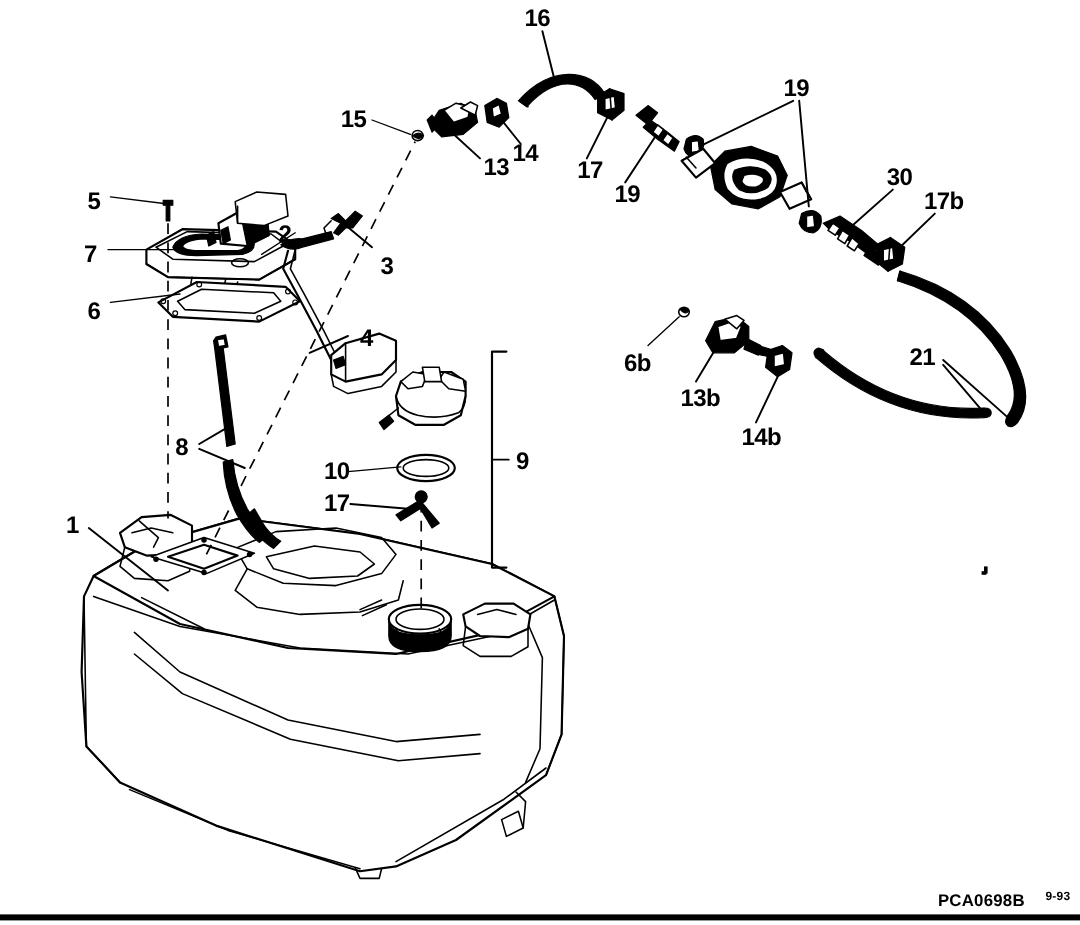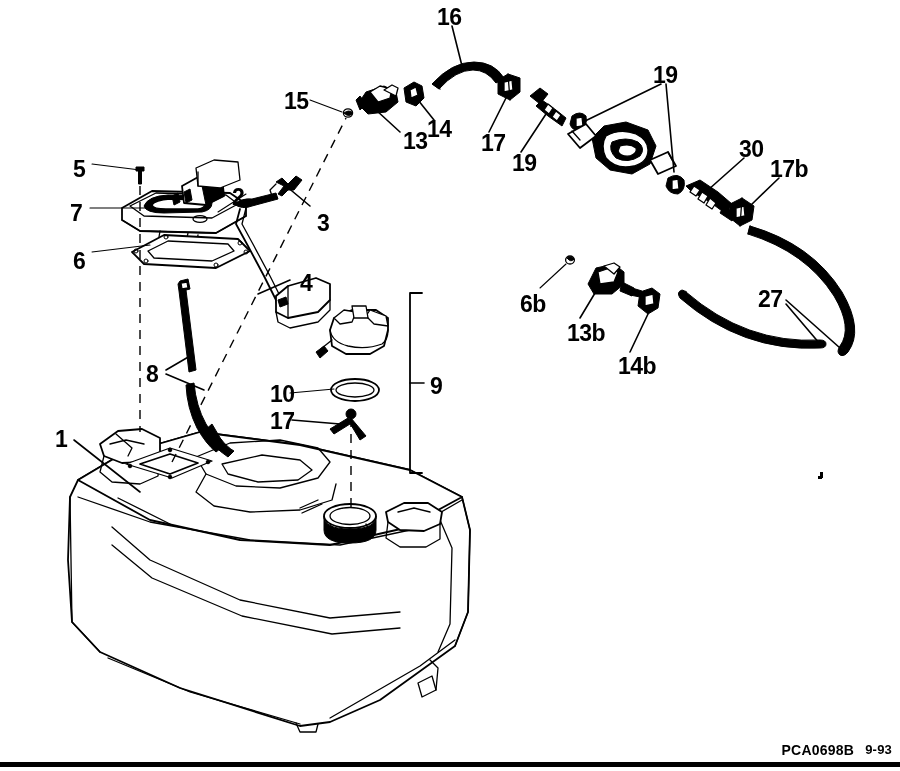--- a/index.html
+++ b/index.html
@@ -1,24 +1,24 @@
 <!DOCTYPE html>
 <html><head>
 <meta charset="utf-8">
 <style>
   html,body{margin:0;padding:0;background:#ffffff;}
   body{width:900px;height:771px;overflow:hidden;font-family:"Liberation Sans",sans-serif;}
   #stage{position:relative;width:900px;height:771px;background:#fff;}
   #art{position:absolute;left:0;top:0;width:900px;height:771px;}
   .lbl{position:absolute;font-family:"Liberation Sans",sans-serif;font-weight:bold;
-       font-size:23px;color:#000;line-height:1;letter-spacing:-0.5px;}
+       font-size:20px;color:#000;line-height:1;letter-spacing:-0.5px;}
   #footer-code{position:absolute;right:46px;top:742px;font-family:"Liberation Sans",sans-serif;
        font-weight:bold;font-size:14px;color:#000;letter-spacing:0.2px;}
   #footer-date{position:absolute;right:8px;top:742px;font-family:"Liberation Sans",sans-serif;
-       font-weight:bold;font-size:13px;color:#000;letter-spacing:0.2px;}
+       font-weight:bold;font-size:10px;color:#000;letter-spacing:0.2px;}
   #footer-rule{position:absolute;left:0;top:762px;width:900px;height:5px;background:#000;}
 </style>
 </head>
 <body>
 
 <div id="stage">
 
   <svg id="art" viewBox="0 0 900 771" xmlns="http://www.w3.org/2000/svg">
     <defs>
       <style>
@@ -334,21 +334,21 @@
   <div class="lbl" style="left:270px;top:410px">17</div>
   <div class="lbl" style="left:403px;top:130px">13</div>
   <div class="lbl" style="left:427px;top:118px">14</div>
   <div class="lbl" style="left:284px;top:90px">15</div>
   <div class="lbl" style="left:437px;top:6px">16</div>
   <div class="lbl" style="left:481px;top:132px">17</div>
   <div class="lbl" style="left:512px;top:152px">19</div>
   <div class="lbl" style="left:653px;top:64px">19</div>
   <div class="lbl" style="left:739px;top:138px">30</div>
   <div class="lbl" style="left:770px;top:158px">17b</div>
-  <div class="lbl" style="left:758px;top:288px">27</div>
+  <div class="lbl" style="left:758px;top:288px">21</div>
   <div class="lbl" style="left:520px;top:293px">6b</div>
   <div class="lbl" style="left:567px;top:322px">13b</div>
   <div class="lbl" style="left:618px;top:355px">14b</div>
 
   <div id="footer-code">PCA0698B</div>
   <div id="footer-date">9-93</div>
   <div id="footer-rule"></div>
 
 </div>
 

